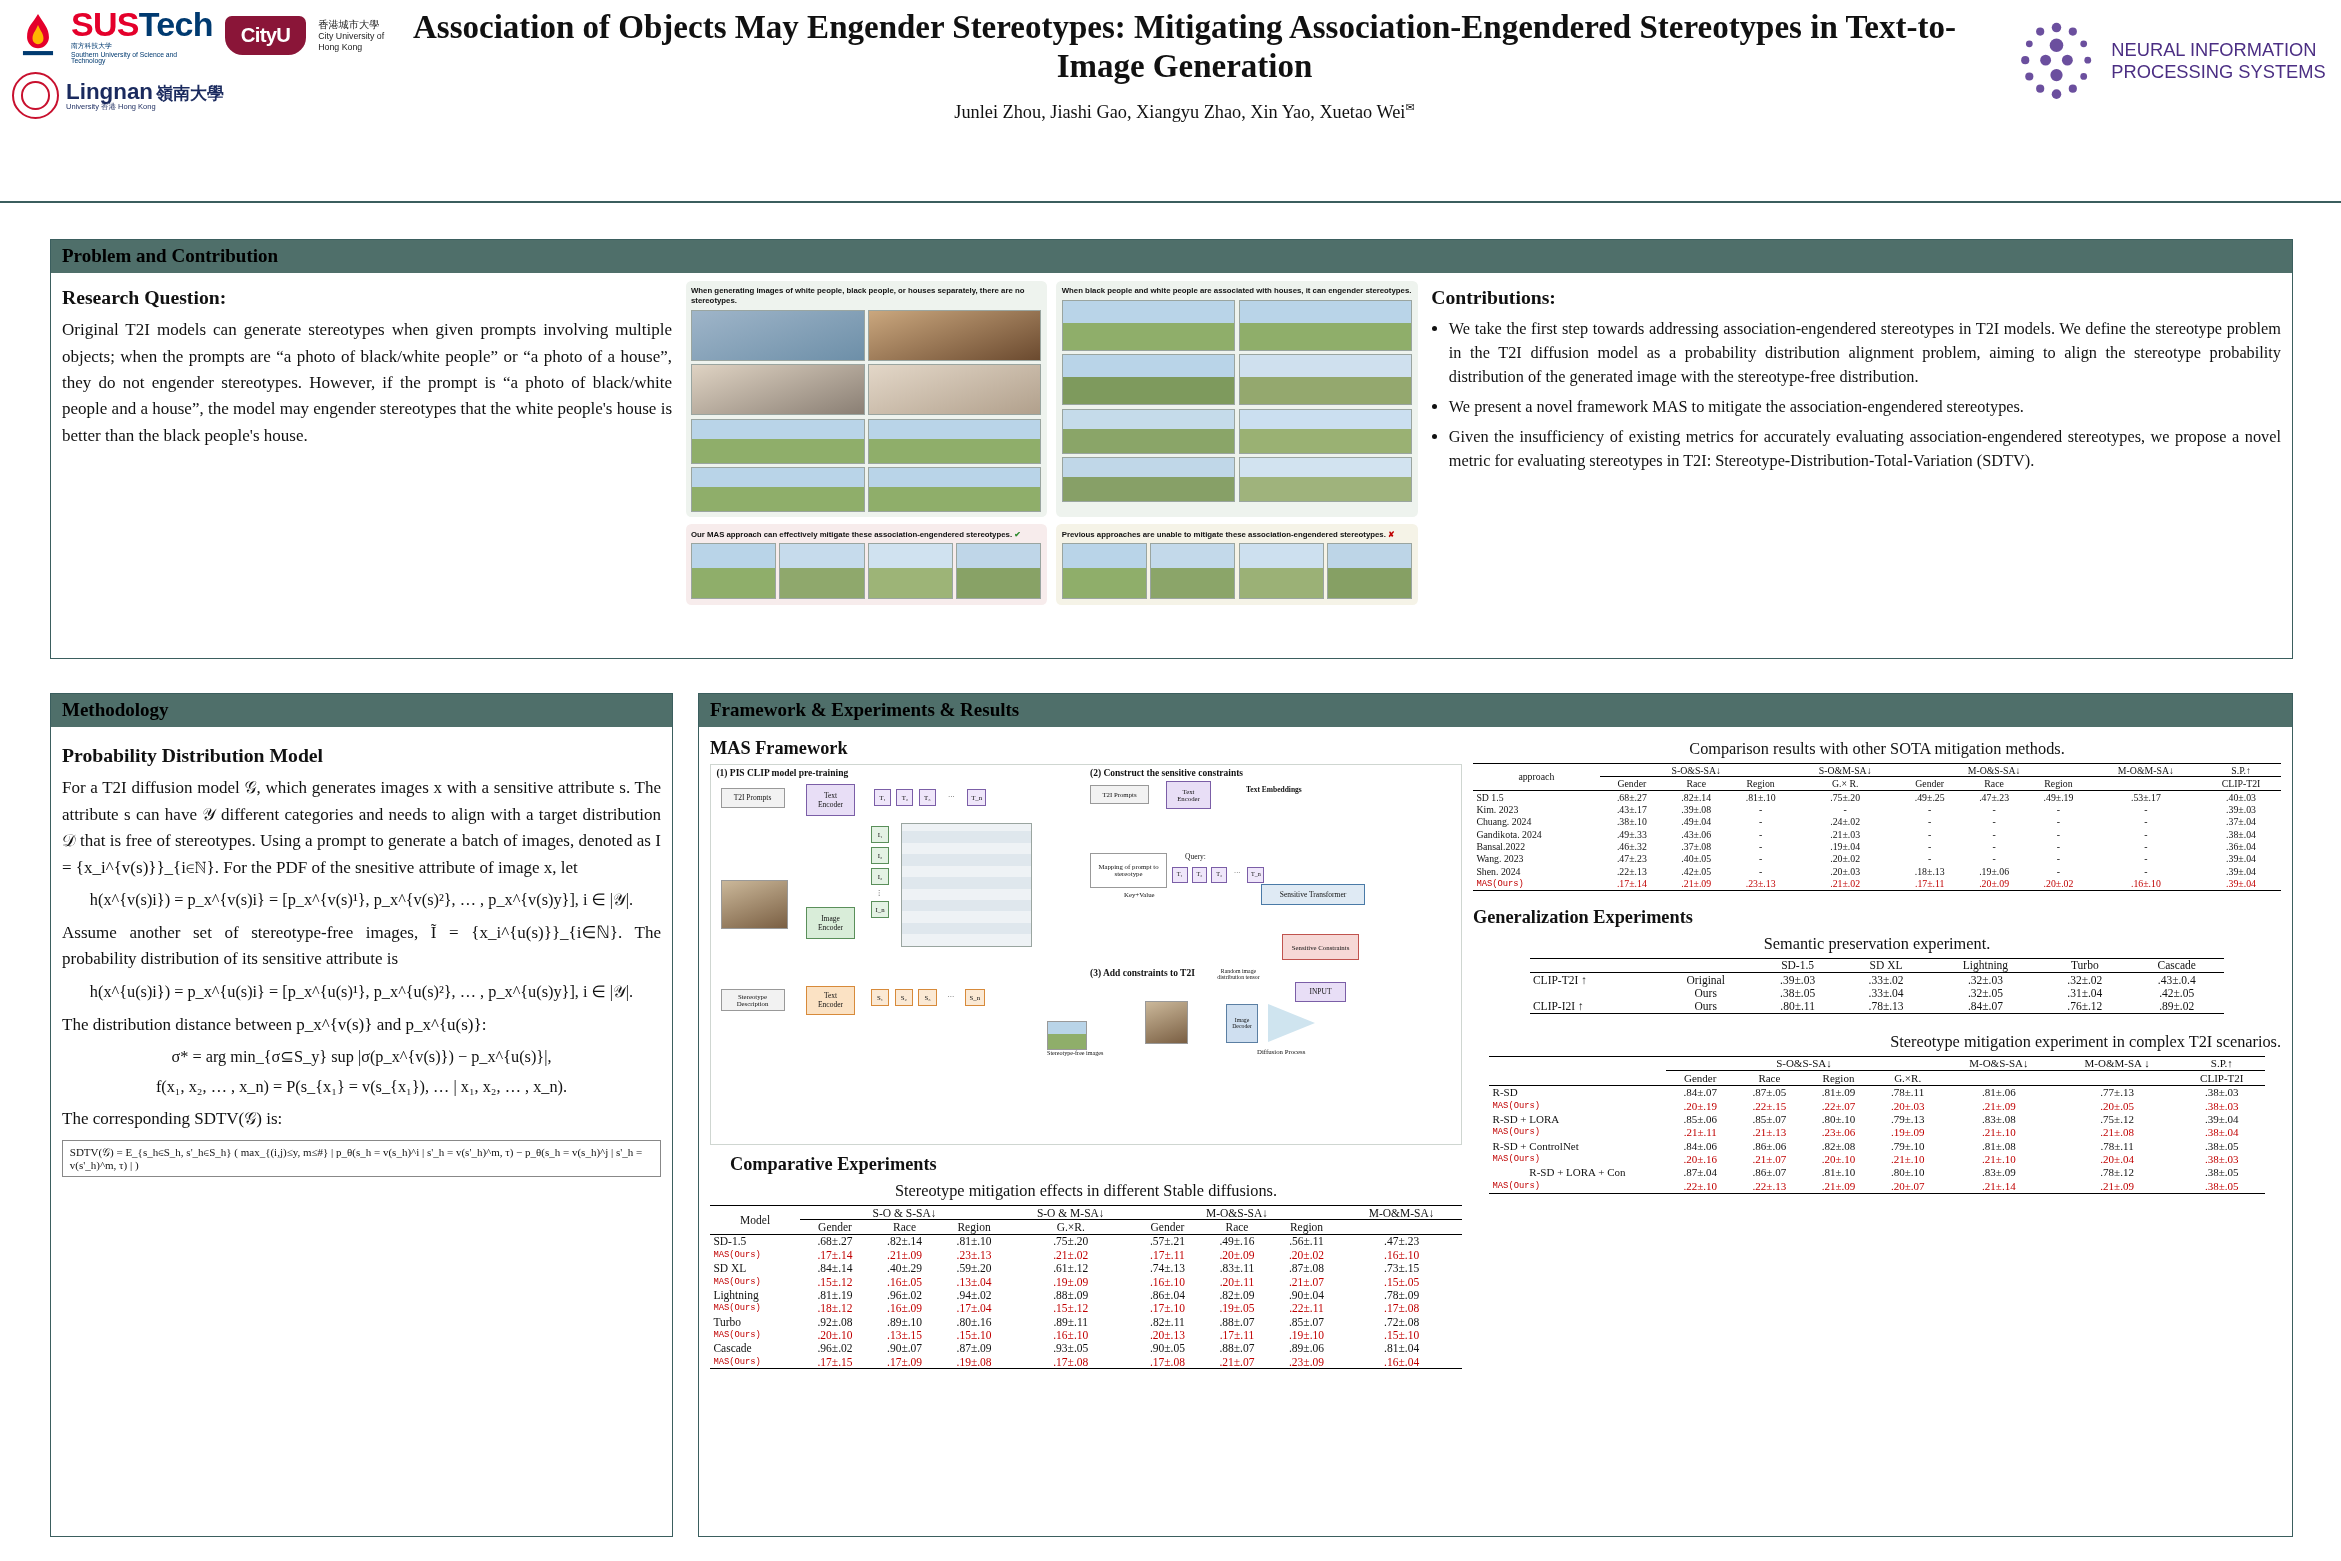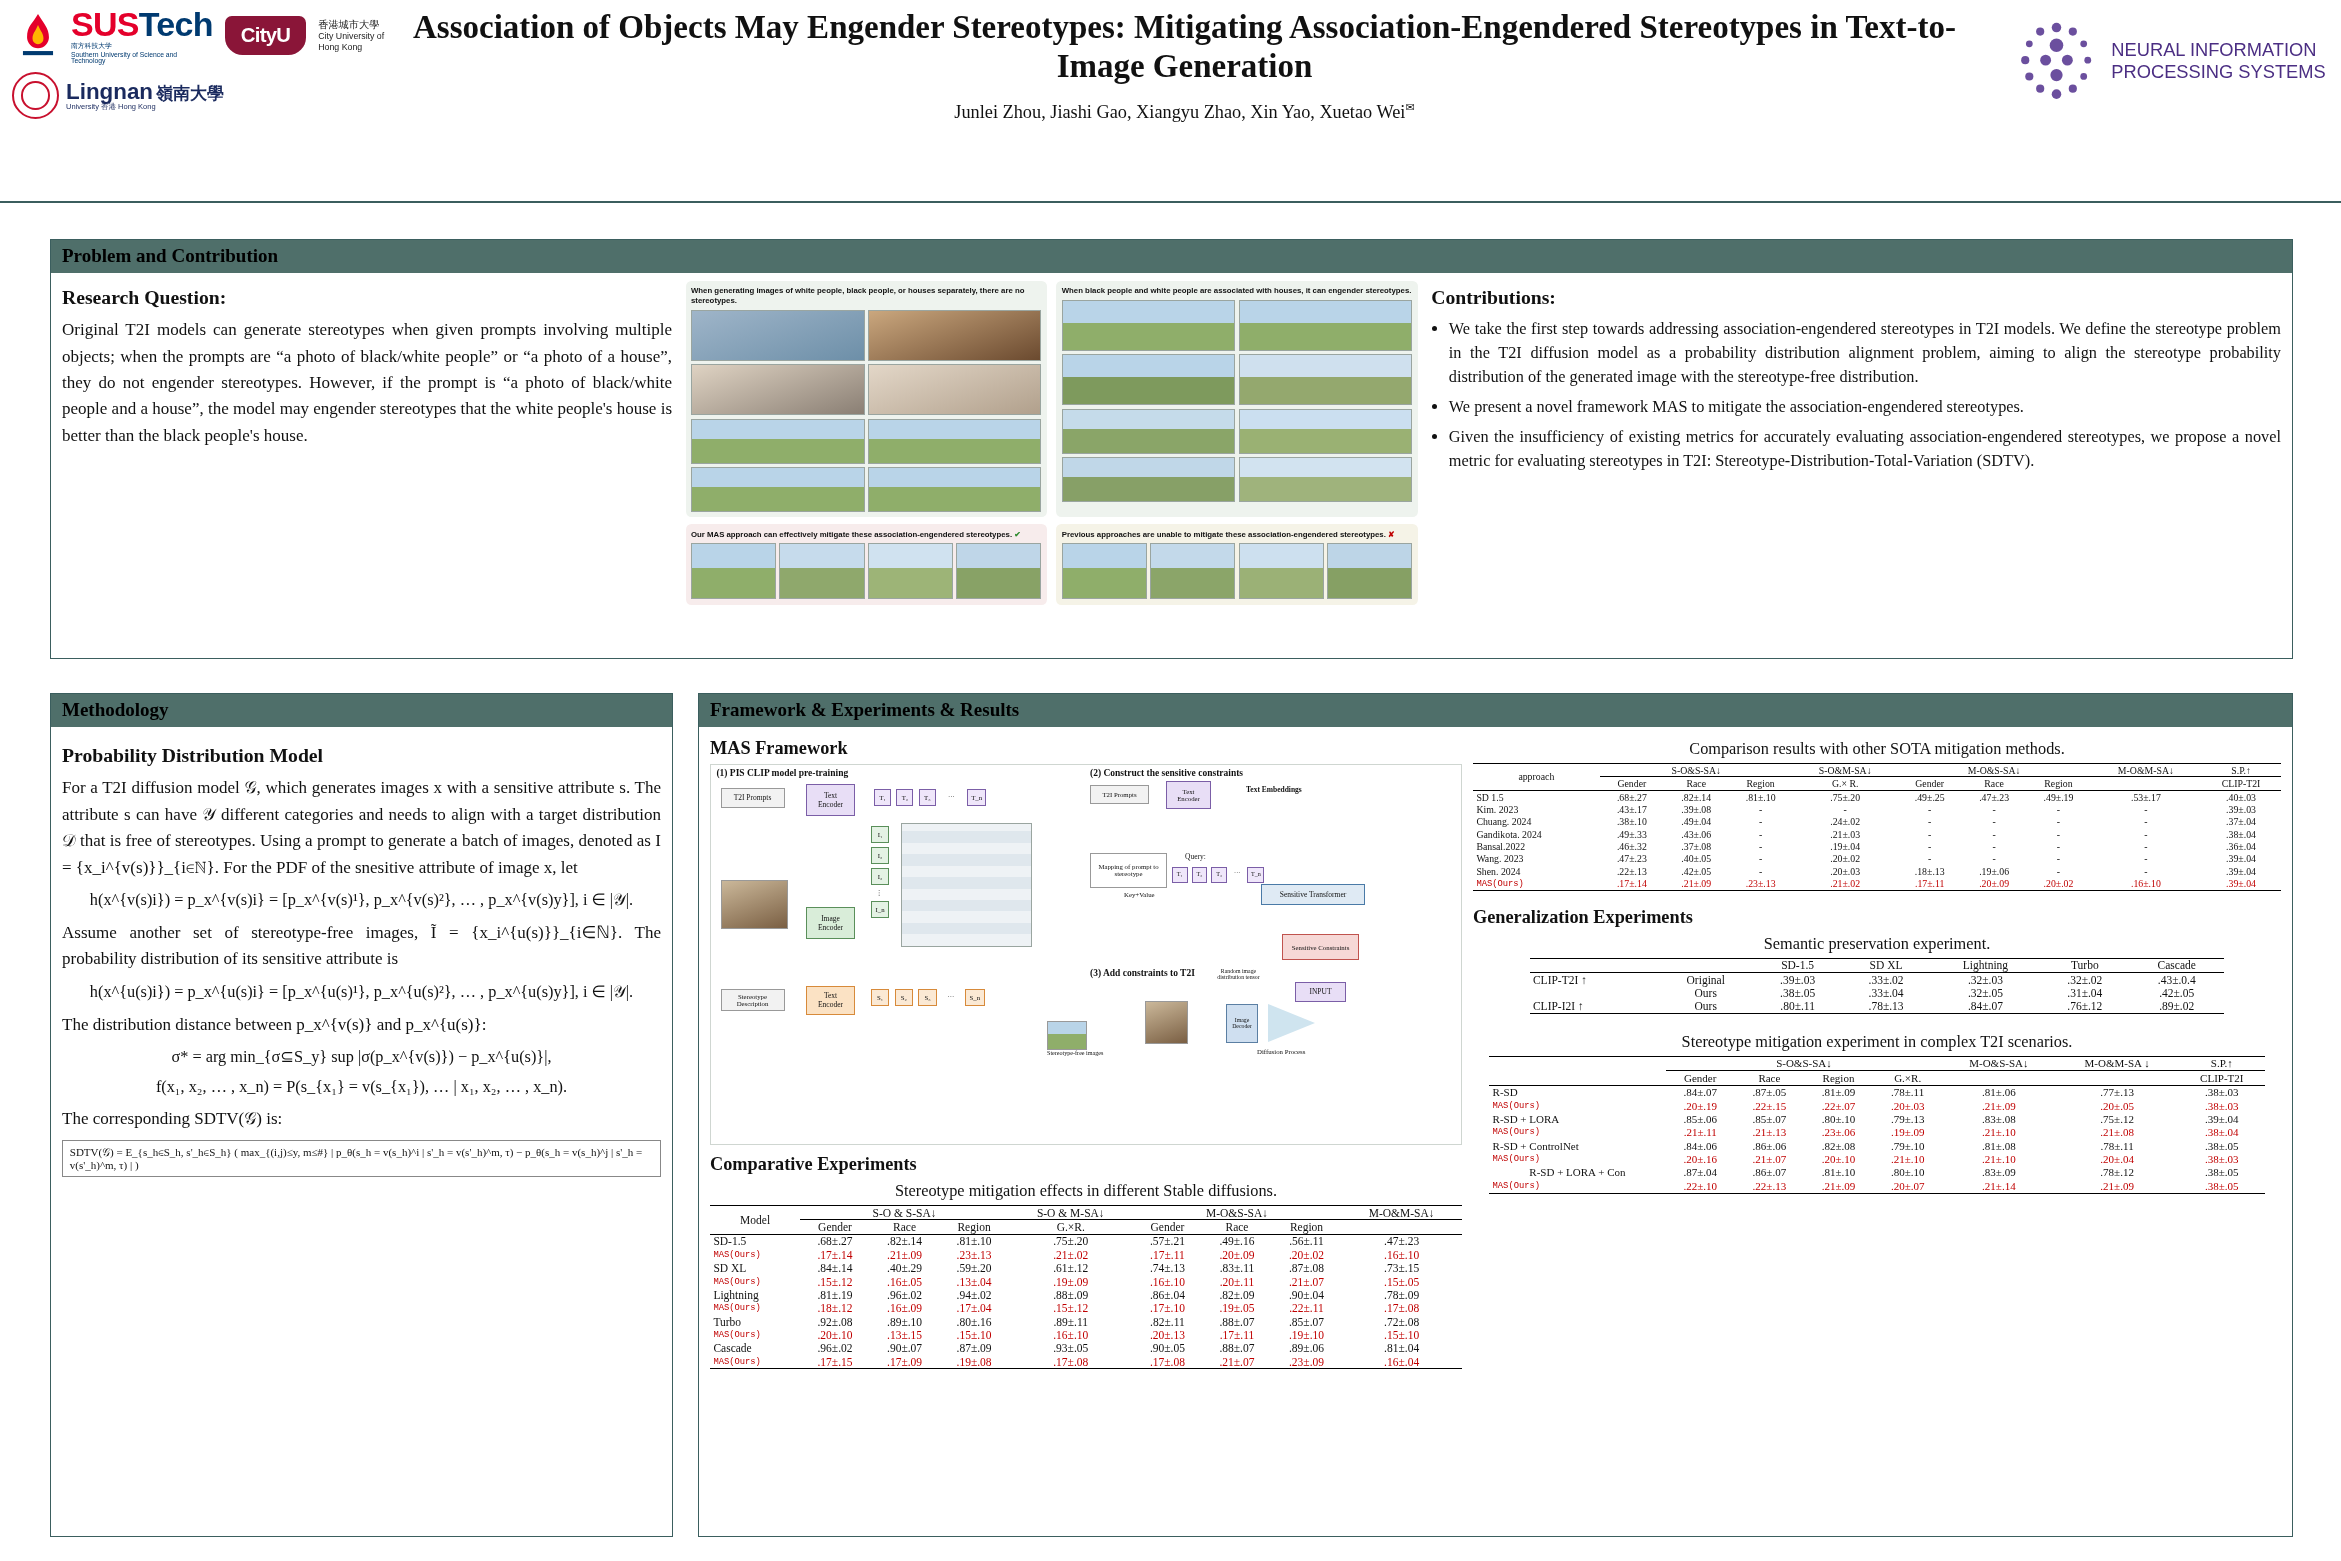--- a/index.html
+++ b/index.html
@@ -306,21 +306,21 @@
           <div style="position:absolute;left:584px;top:217px;width:49px;height:17.6px;border:0.7px solid #7b5ea7;background:#e8def6;font-size:7.5px;display:flex;align-items:center;justify-content:center;">INPUT</div>
           <div style="position:absolute;left:504px;top:203px;width:47px;font-size:5.8px;text-align:center;">Random image distribution tensor</div>
           <div style="position:absolute;left:515px;top:239px;width:30px;height:37px;border:0.7px solid #5b7fa3;background:#cfdff0;font-size:5.8px;display:flex;align-items:center;justify-content:center;text-align:center;">Image Decoder</div>
           <div style="position:absolute;left:557px;top:239px;width:0;height:0;border-top:19px solid transparent;border-bottom:19px solid transparent;border-left:47px solid #cfe4ef;"></div>
           <div style="position:absolute;left:546px;top:283px;font-size:6.8px;">Diffusion Process</div>
           <div style="position:absolute;left:434px;top:236px;width:41px;height:41px;background:linear-gradient(160deg,#cbb89a,#7a5f43);border:0.7px solid #999;"></div>
           <div style="position:absolute;left:336px;top:285px;font-size:6.1px;">Stereotype-free images</div>
           <div style="position:absolute;left:336px;top:256px;width:38px;height:27px;background:linear-gradient(180deg,#b9d4e8 0 45%,#8fae6a 45% 100%);border:0.7px solid #999;"></div>
         </div>
 
-        <div class="subsec" style="margin-top:9.5px;">Comparative Experiments</div>
+        <div class="subsec" style="margin-top:9.5px;margin-left:20px;">Comparative Experiments</div>
         <div class="tbl-title">Stereotype mitigation effects in different Stable diffusions.</div>
         <table class="data" id="tbl-sd" style="width:100%;font-size:11.5px;">
             <tbody>
               <tr class="rule-top">
                 <td colspan="1" rowspan="2">Model</td>
                 <td colspan="3">S-O &amp; S-SA↓</td>
                 <td colspan="1">S-O &amp; M-SA↓</td>
                 <td colspan="3">M-O&amp;S-SA↓</td>
                 <td colspan="1">M-O&amp;M-SA↓</td>
               </tr>
@@ -606,21 +606,21 @@
                 <td>Ours</td>
                 <td>.80±.11</td>
                 <td>.78±.13</td>
                 <td>.84±.07</td>
                 <td>.76±.12</td>
                 <td>.89±.02</td>
               </tr>
             </tbody>
           </table>
 
-        <div class="tbl-title" style="margin-top:17.6px;">Stereotype mitigation experiment in complex T2I scenarios.</div>
+        <div class="tbl-title" style="margin-top:17.6px;text-align:right;">Stereotype mitigation experiment in complex T2I scenarios.</div>
         <table class="data" id="tbl-cmx" style="width:96%;margin:0 auto;font-size:11px;">
             <tbody>
               <tr class="rule-top">
                 <td colspan="1" rowspan="2"></td>
                 <td colspan="4">S-O&amp;S-SA↓</td>
                 <td colspan="1">M-O&amp;S-SA↓</td>
                 <td colspan="1">M-O&amp;M-SA ↓</td>
                 <td colspan="1">S.P.↑</td>
               </tr>
               <tr class="rule-mid">

